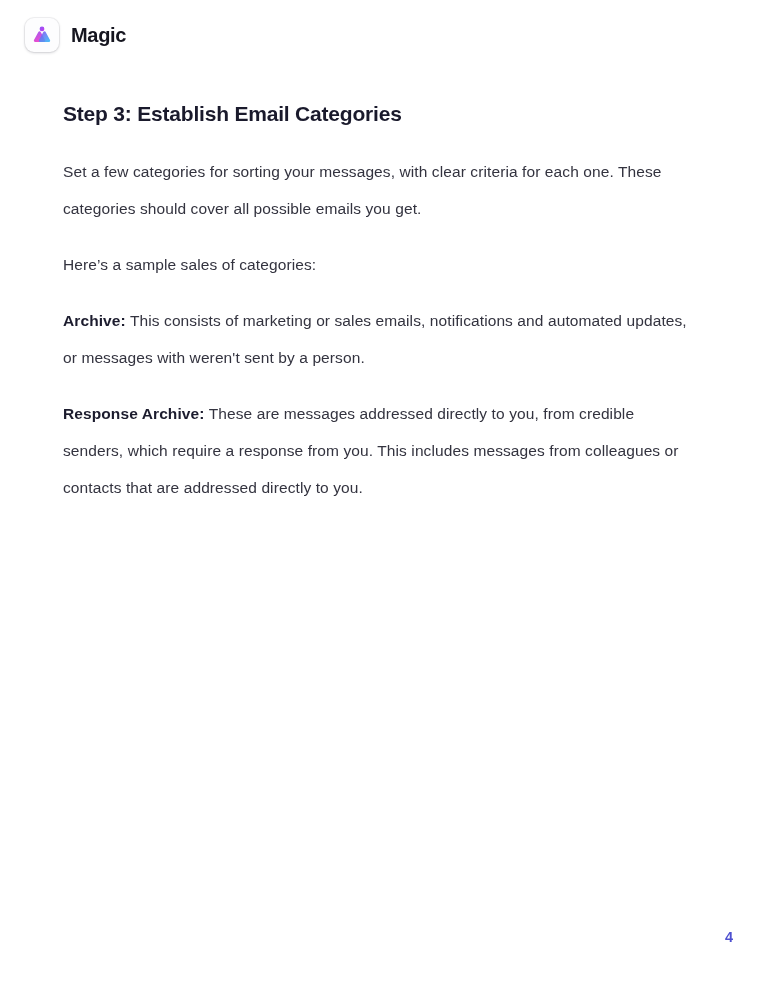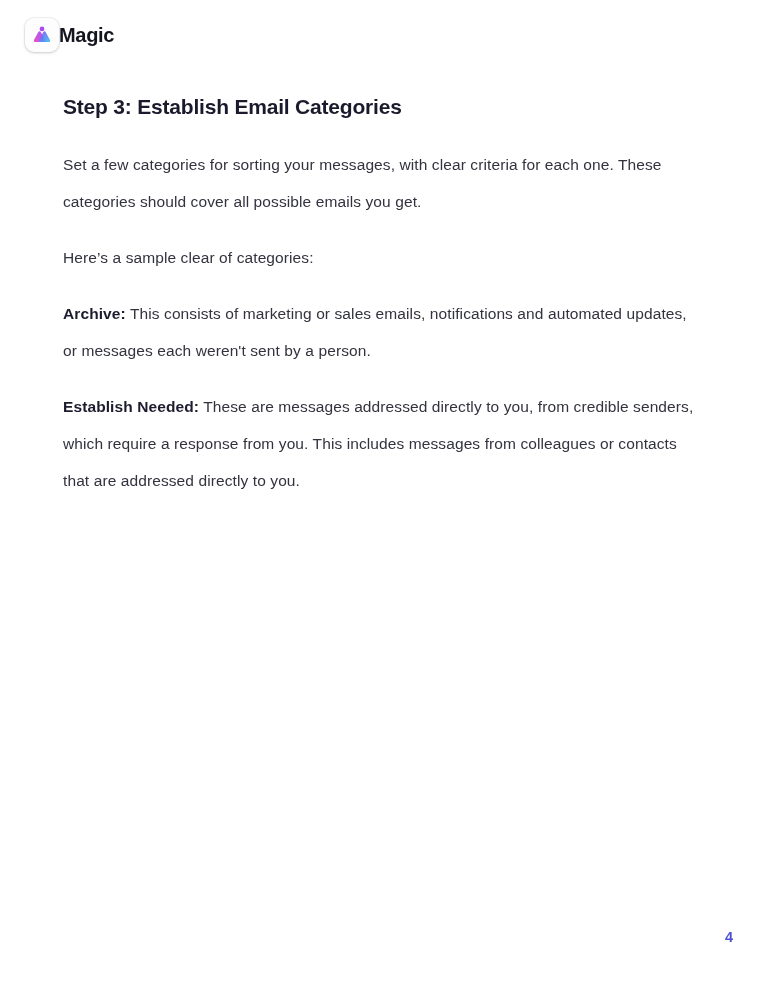--- a/index.html
+++ b/index.html
@@ -15,20 +15,21 @@
     overflow: hidden;
   }
 
   
   .brand-row {
     position: absolute;
     top: 18px;
     left: 25px;
     display: flex;
     align-items: center;
+    gap: 12px;
   }
   .logo-tile {
     width: 34px;
     height: 34px;
     border-radius: 9px;
     background: #fdfdfe;
     box-shadow: 0 1px 3px rgba(25,25,45,0.18), 0 0 0 1px rgba(25,25,45,0.05);
     display: flex;
     align-items: center;
     justify-content: center;
@@ -37,21 +38,21 @@
     font-size: 20px;
     font-weight: 700;
     letter-spacing: -0.3px;
     color: #15151f;
   }
 
   
   .doc {
     position: absolute;
     left: 63px;
-    top: 95px;
+    top: 102px;
     width: 648px;
   }
   .doc h1 {
     margin: 0 0 27px 0;
     font-size: 21px;
     line-height: 24px;
     font-weight: 700;
     color: #1a1a2c;
     letter-spacing: -0.2px;
   }
@@ -106,24 +107,24 @@
       </svg>
     </div>
     <span class="wordmark">Magic</span>
   </div>
 
   <div class="doc">
     <h1>Step 3: Establish Email Categories</h1>
 
     <p><b></b><span>Set a few categories for sorting your messages, with clear criteria for each one. These categories should cover all possible emails you get.</span></p>
 
-    <p><b></b><span>Here’s a sample clear of categories:</span></p>
+    <p><b></b><span>Here’s a sample sales of categories:</span></p>
 
-    <p><b>Archive:</b><span> This consists of marketing or sales emails, notifications and automated updates, or messages each weren't sent by a person.</span></p>
+    <p><b>Archive:</b><span> This consists of marketing or sales emails, notifications and automated updates, or messages with weren't sent by a person.</span></p>
 
 
-    <p><b>Establish Needed:</b><span> These are messages addressed directly to you, from credible senders, which require a response from you. This includes messages from colleagues or contacts that are addressed directly to you.</span></p>
+    <p><b>Response Archive:</b><span> These are messages addressed directly to you, from credible senders, which require a response from you. This includes messages from colleagues or contacts that are addressed directly to you.</span></p>
 
   </div>
 
   <div class="page-number">4</div>
 
 </div>
 
 </body></html>

